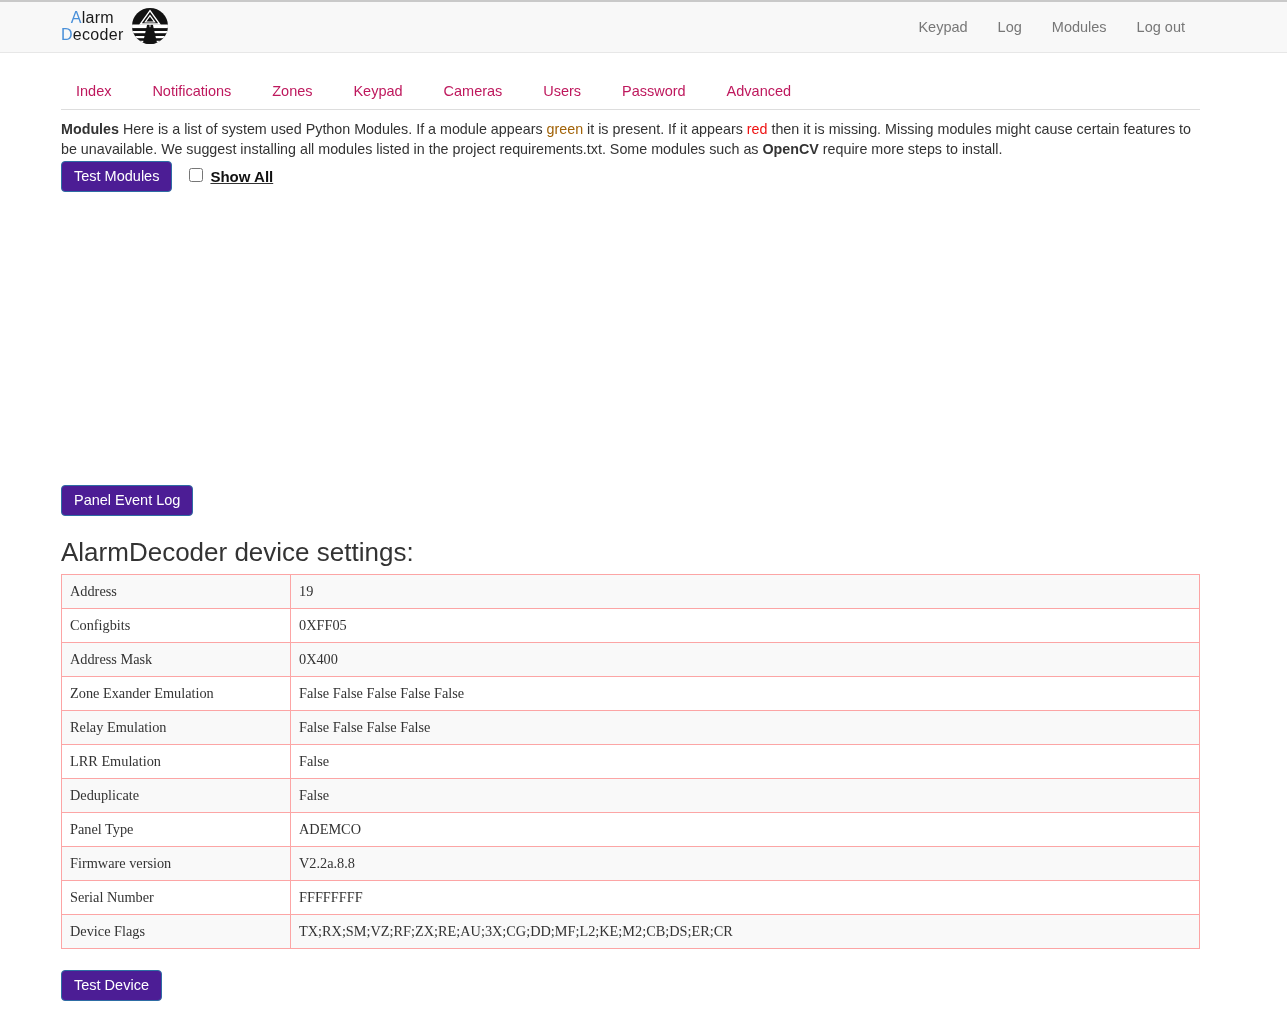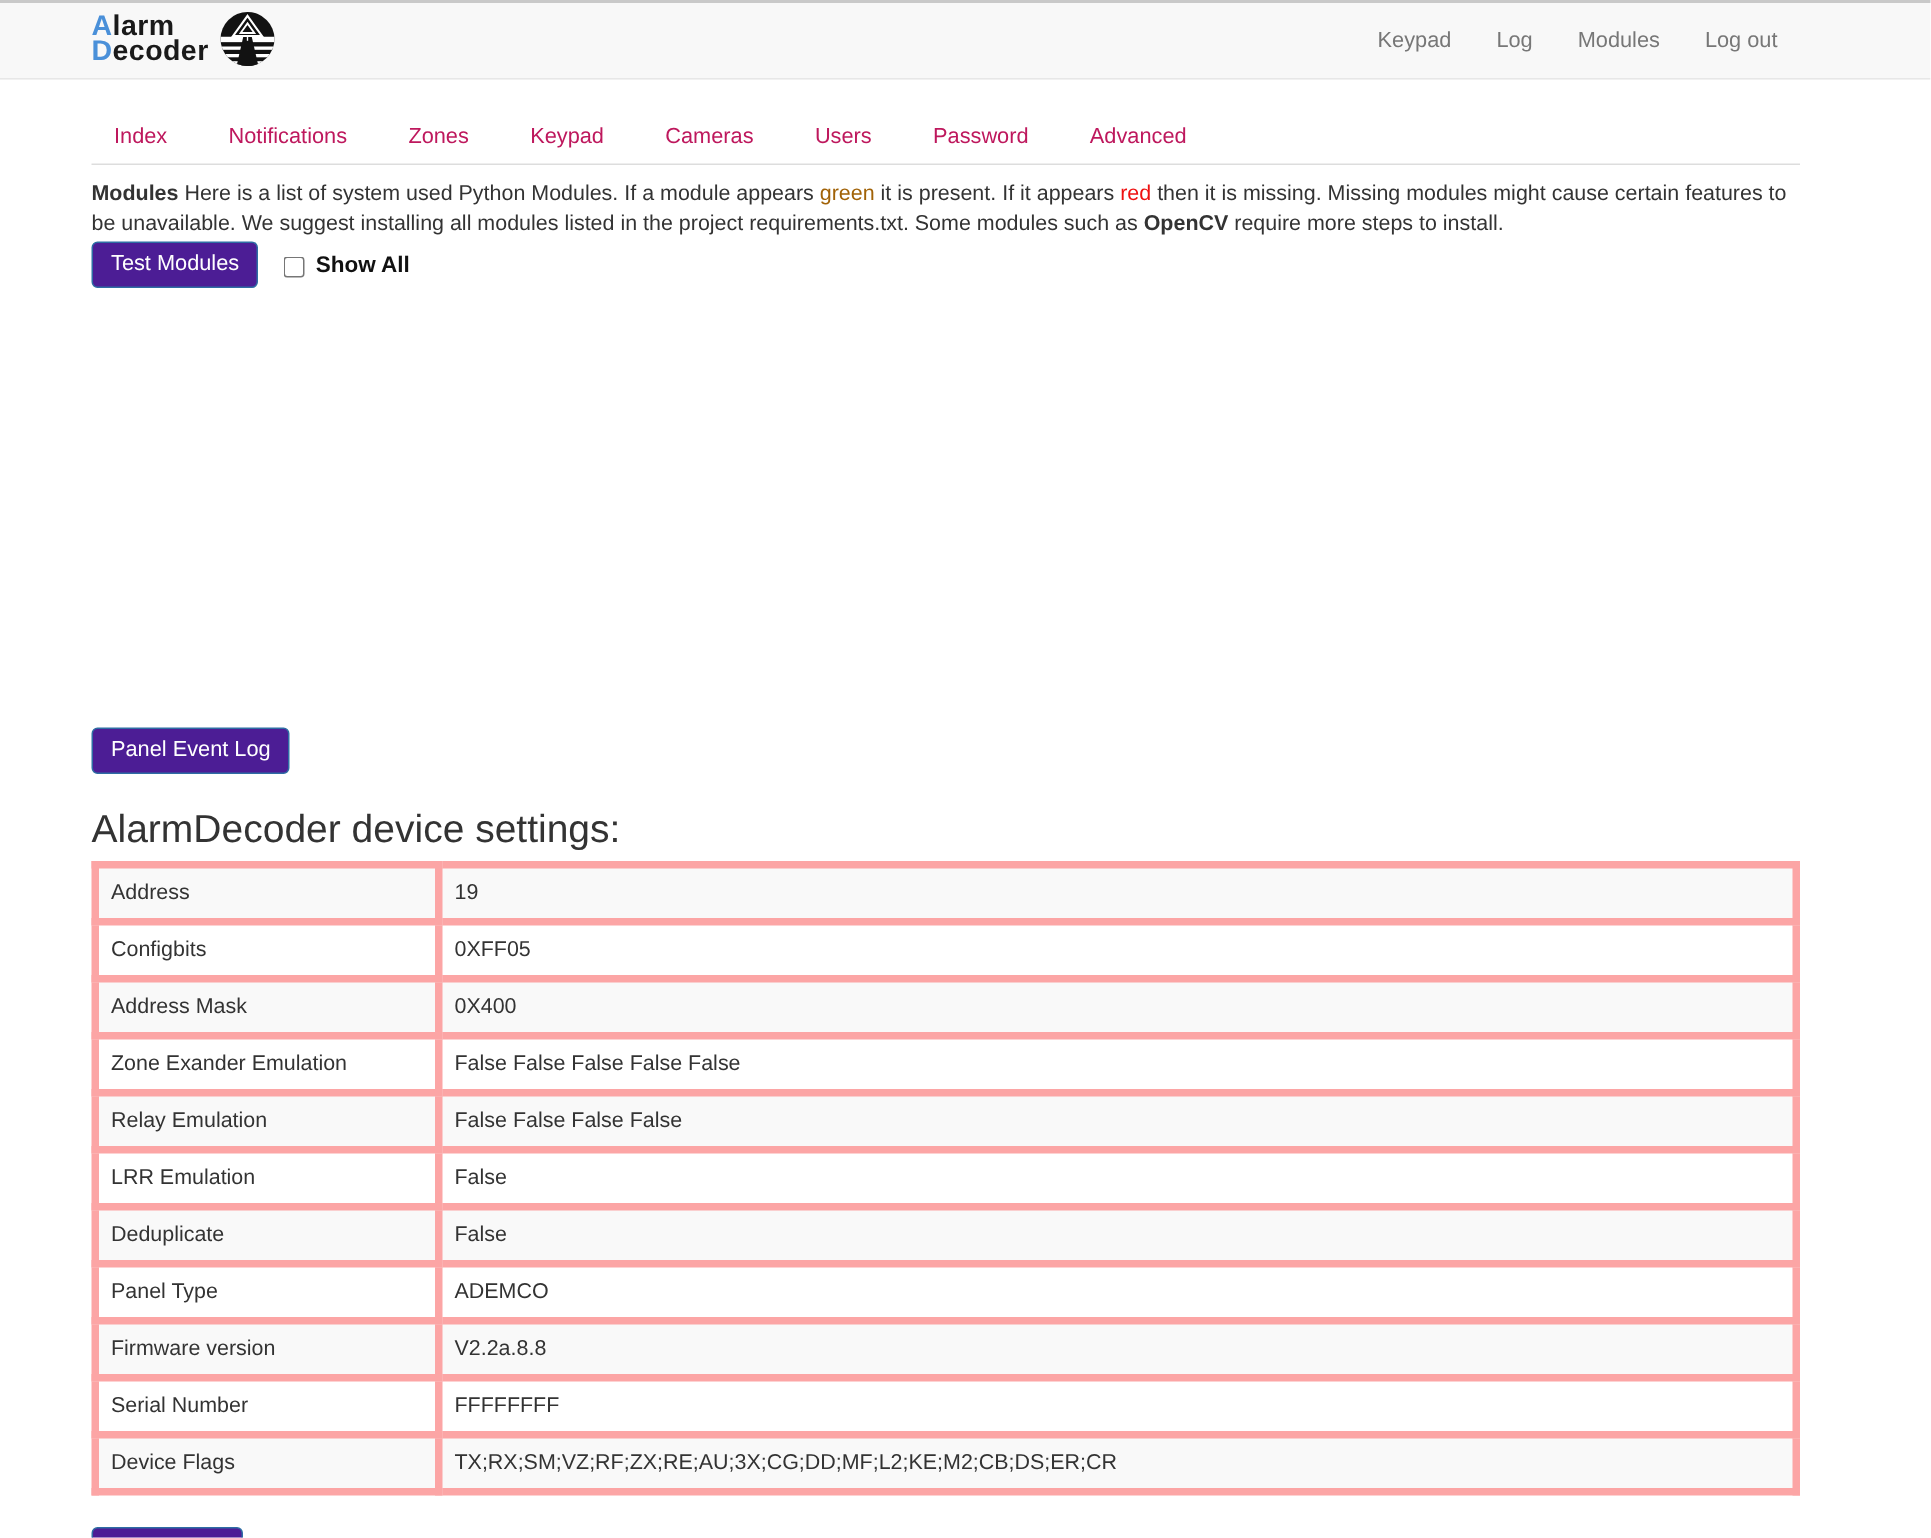--- a/index.html
+++ b/index.html
@@ -13,21 +13,21 @@
   a { text-decoration: none; cursor: pointer; }
 
   
   .navbar {
     height: 51px; background: #f8f8f8; border-bottom: 1px solid #e7e7e7;
     position: relative;
   }
   .navbar-inner { width: 1139px; margin-left: 61px; height: 100%;
     display: flex; align-items: center; justify-content: space-between; }
   .brand { display: flex; align-items: center; margin-top: -2px; }
-  .brand-text { font-weight: bold; font-size: 19px; line-height: 17px; color: #1a1a1a; letter-spacing: 0.3px; }
+  .brand-text { font-weight: normal; font-size: 16px; line-height: 17px; color: #1a1a1a; letter-spacing: 0.3px; text-align: center; }
   .brand-text .cap { color: #4a90d9; }
   .brand-logo { margin-left: 7px; display: block; }
   .nav-links { display: flex; height: 100%; align-items: center; }
   .nav-links a {
     color: #777; font-size: 14.5px; padding: 17px 15px; display: inline-block;
   }
 
   
   .container { width: 1139px; margin-left: 61px; }
 
@@ -47,31 +47,31 @@
 
   
   .btn-primary {
     display: inline-block; background: #4c1d95; border: 1px solid #2e6da4;
     color: #fff; font-size: 14.5px; line-height: 19px; padding: 5px 12px;
     border-radius: 4px; cursor: pointer;
     font-family: "Liberation Sans", "DejaVu Sans", sans-serif;
   }
 
   .actions-row { margin-top: 2px; display: flex; align-items: center; }
-  .show-all { margin-left: 17px; display: flex; align-items: flex-end; }
+  .show-all { margin-left: 17px; display: flex; align-items: flex-start; text-decoration: underline; }
   .show-all input[type="checkbox"] { width: 14px; height: 14px; margin-right: 7px; cursor: pointer; }
   .show-all label { font-weight: bold; font-size: 15px; color: #111; cursor: pointer; }
 
   .modules-result-spacer { height: 293px; }
 
   
   .device-heading { margin-top: 21px; font-size: 26px; font-weight: normal; color: #333; line-height: 30px; }
   .device-table { width: 100%; border-collapse: collapse; margin-top: 7px; font-size: 14.3px; }
   .device-table td {
-    border: 5px solid #fca5a5; padding: 8px; line-height: 17px; vertical-align: top;
+    border: 1px solid #fca5a5; padding: 8px; line-height: 17px; vertical-align: top; font-family: Liberation Serif, serif;
   }
   .device-table td.label-col { width: 229px; }
   .device-table tr:nth-child(odd) { background: #f9f9f9; }
   .device-table tr:nth-child(even) { background: #fff; }
 
   .test-device-row { margin-top: 21px; }
 </style>
 </head>
 <body>
 

